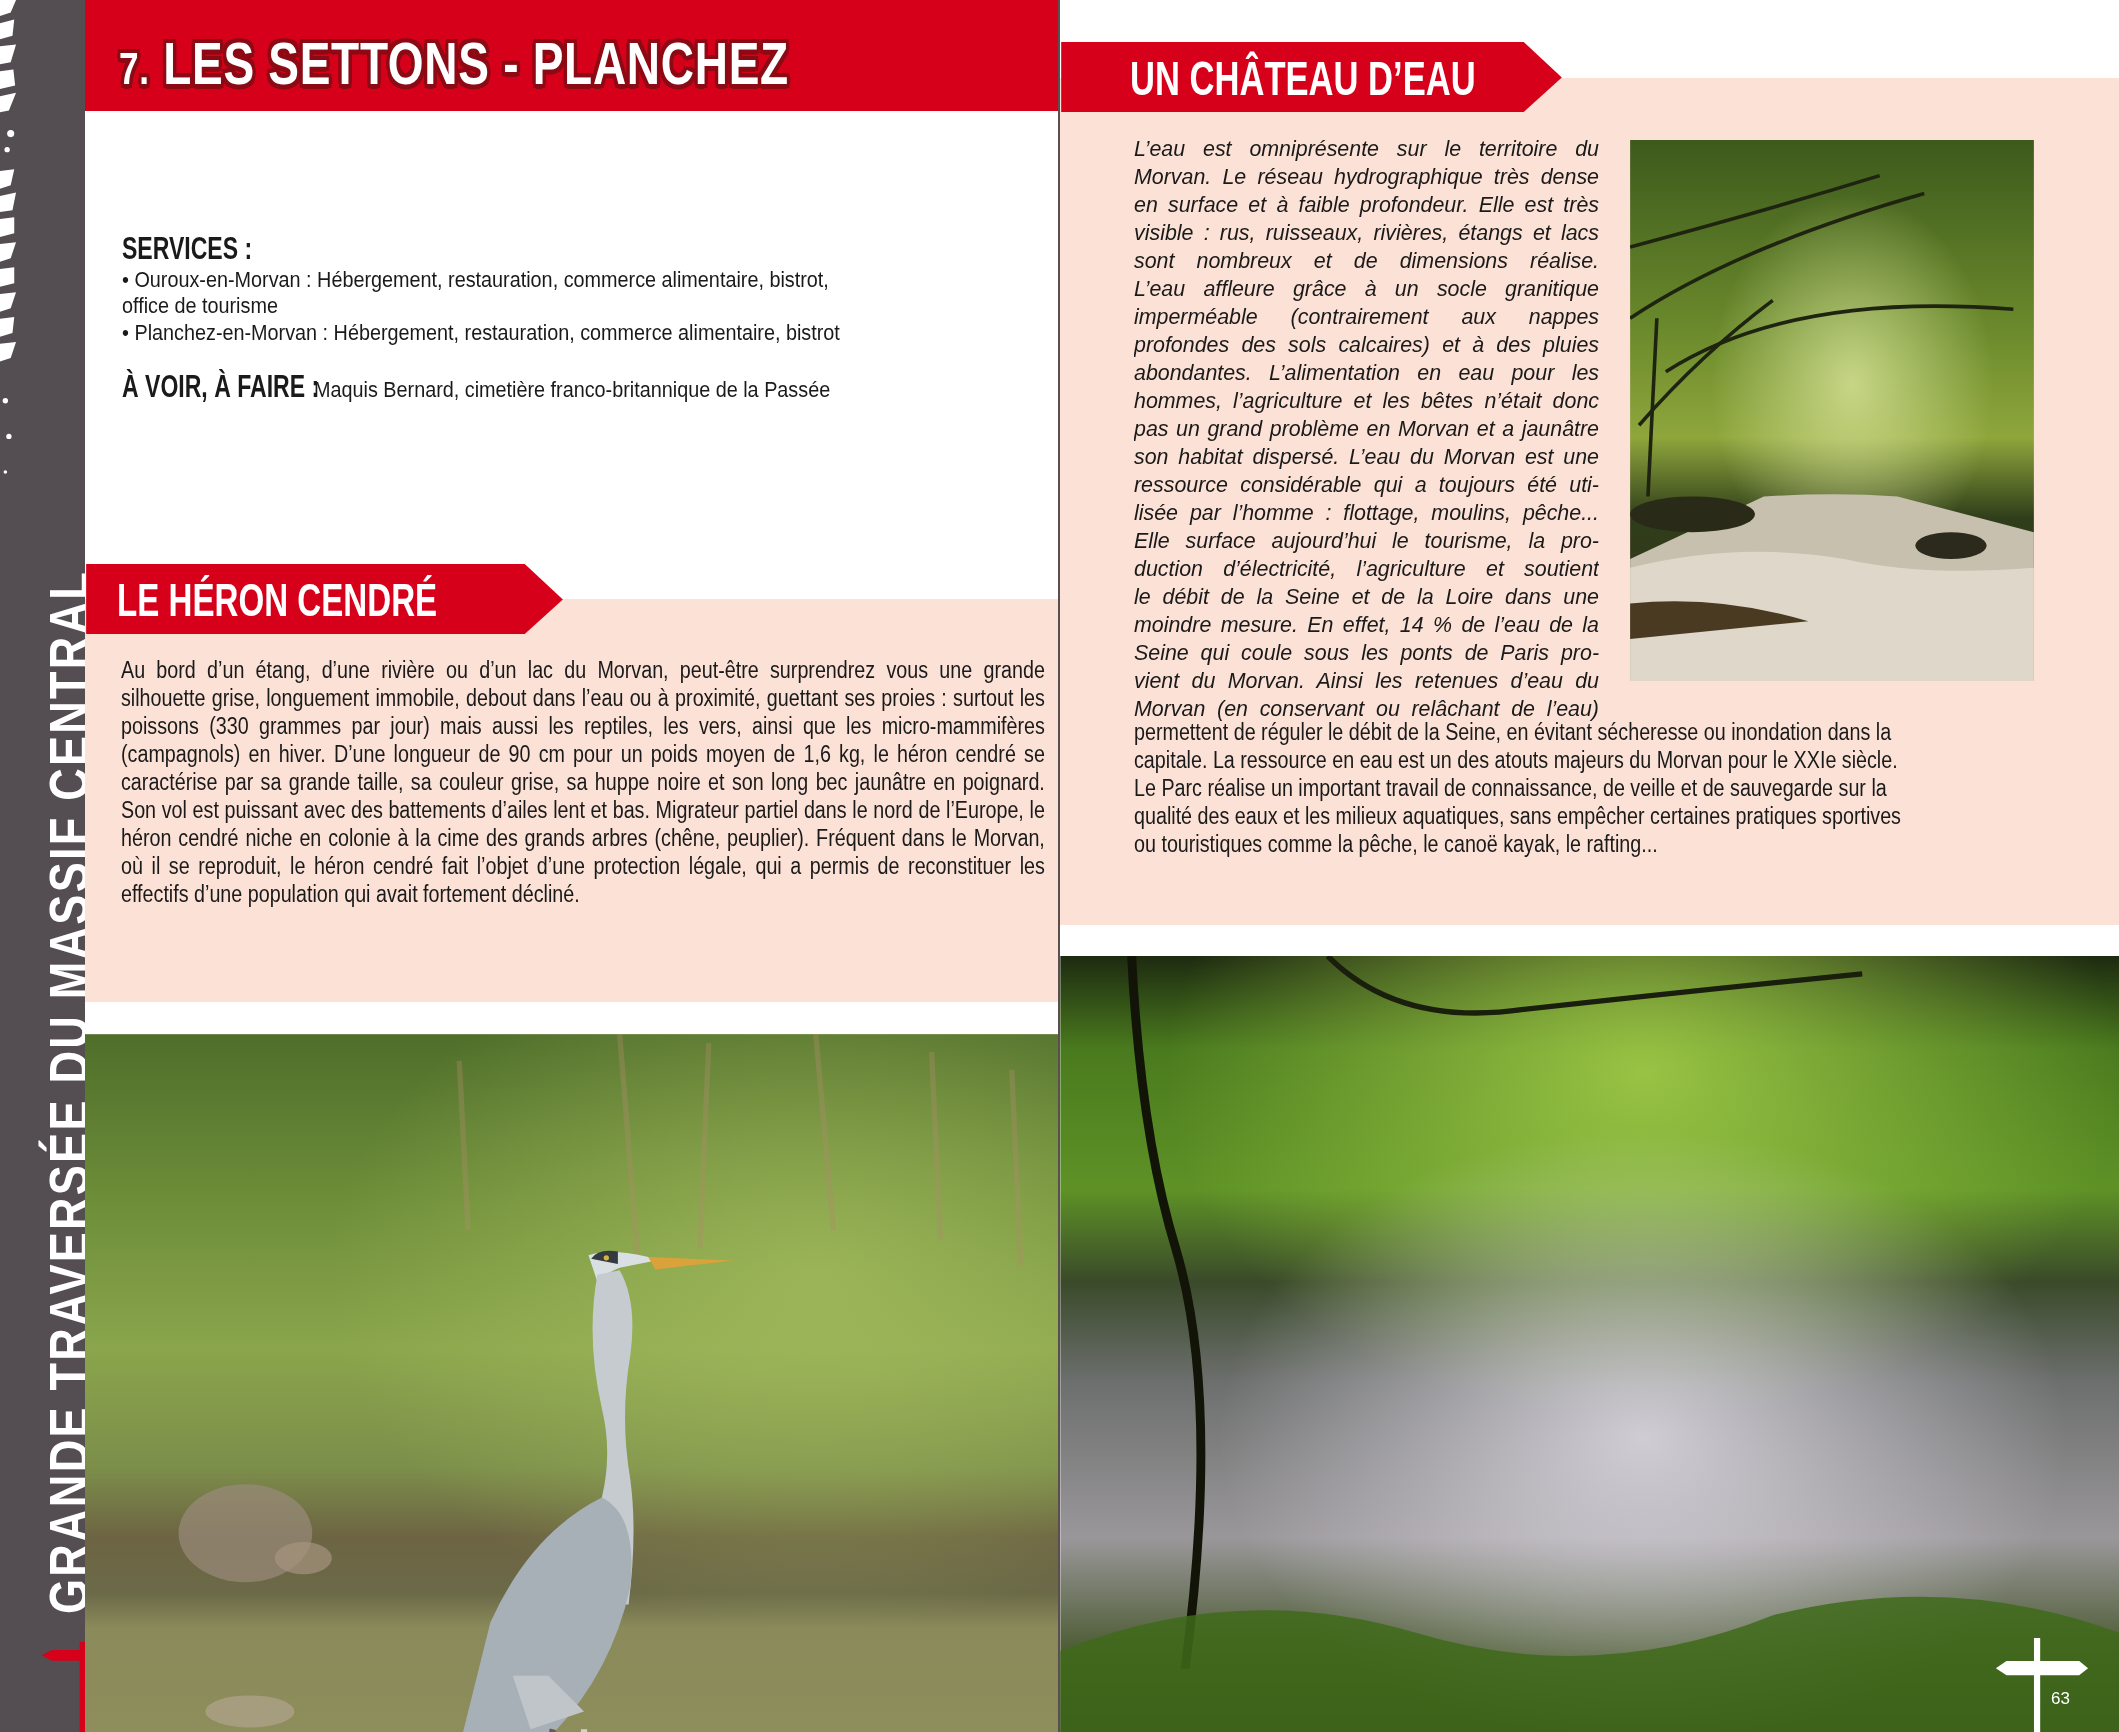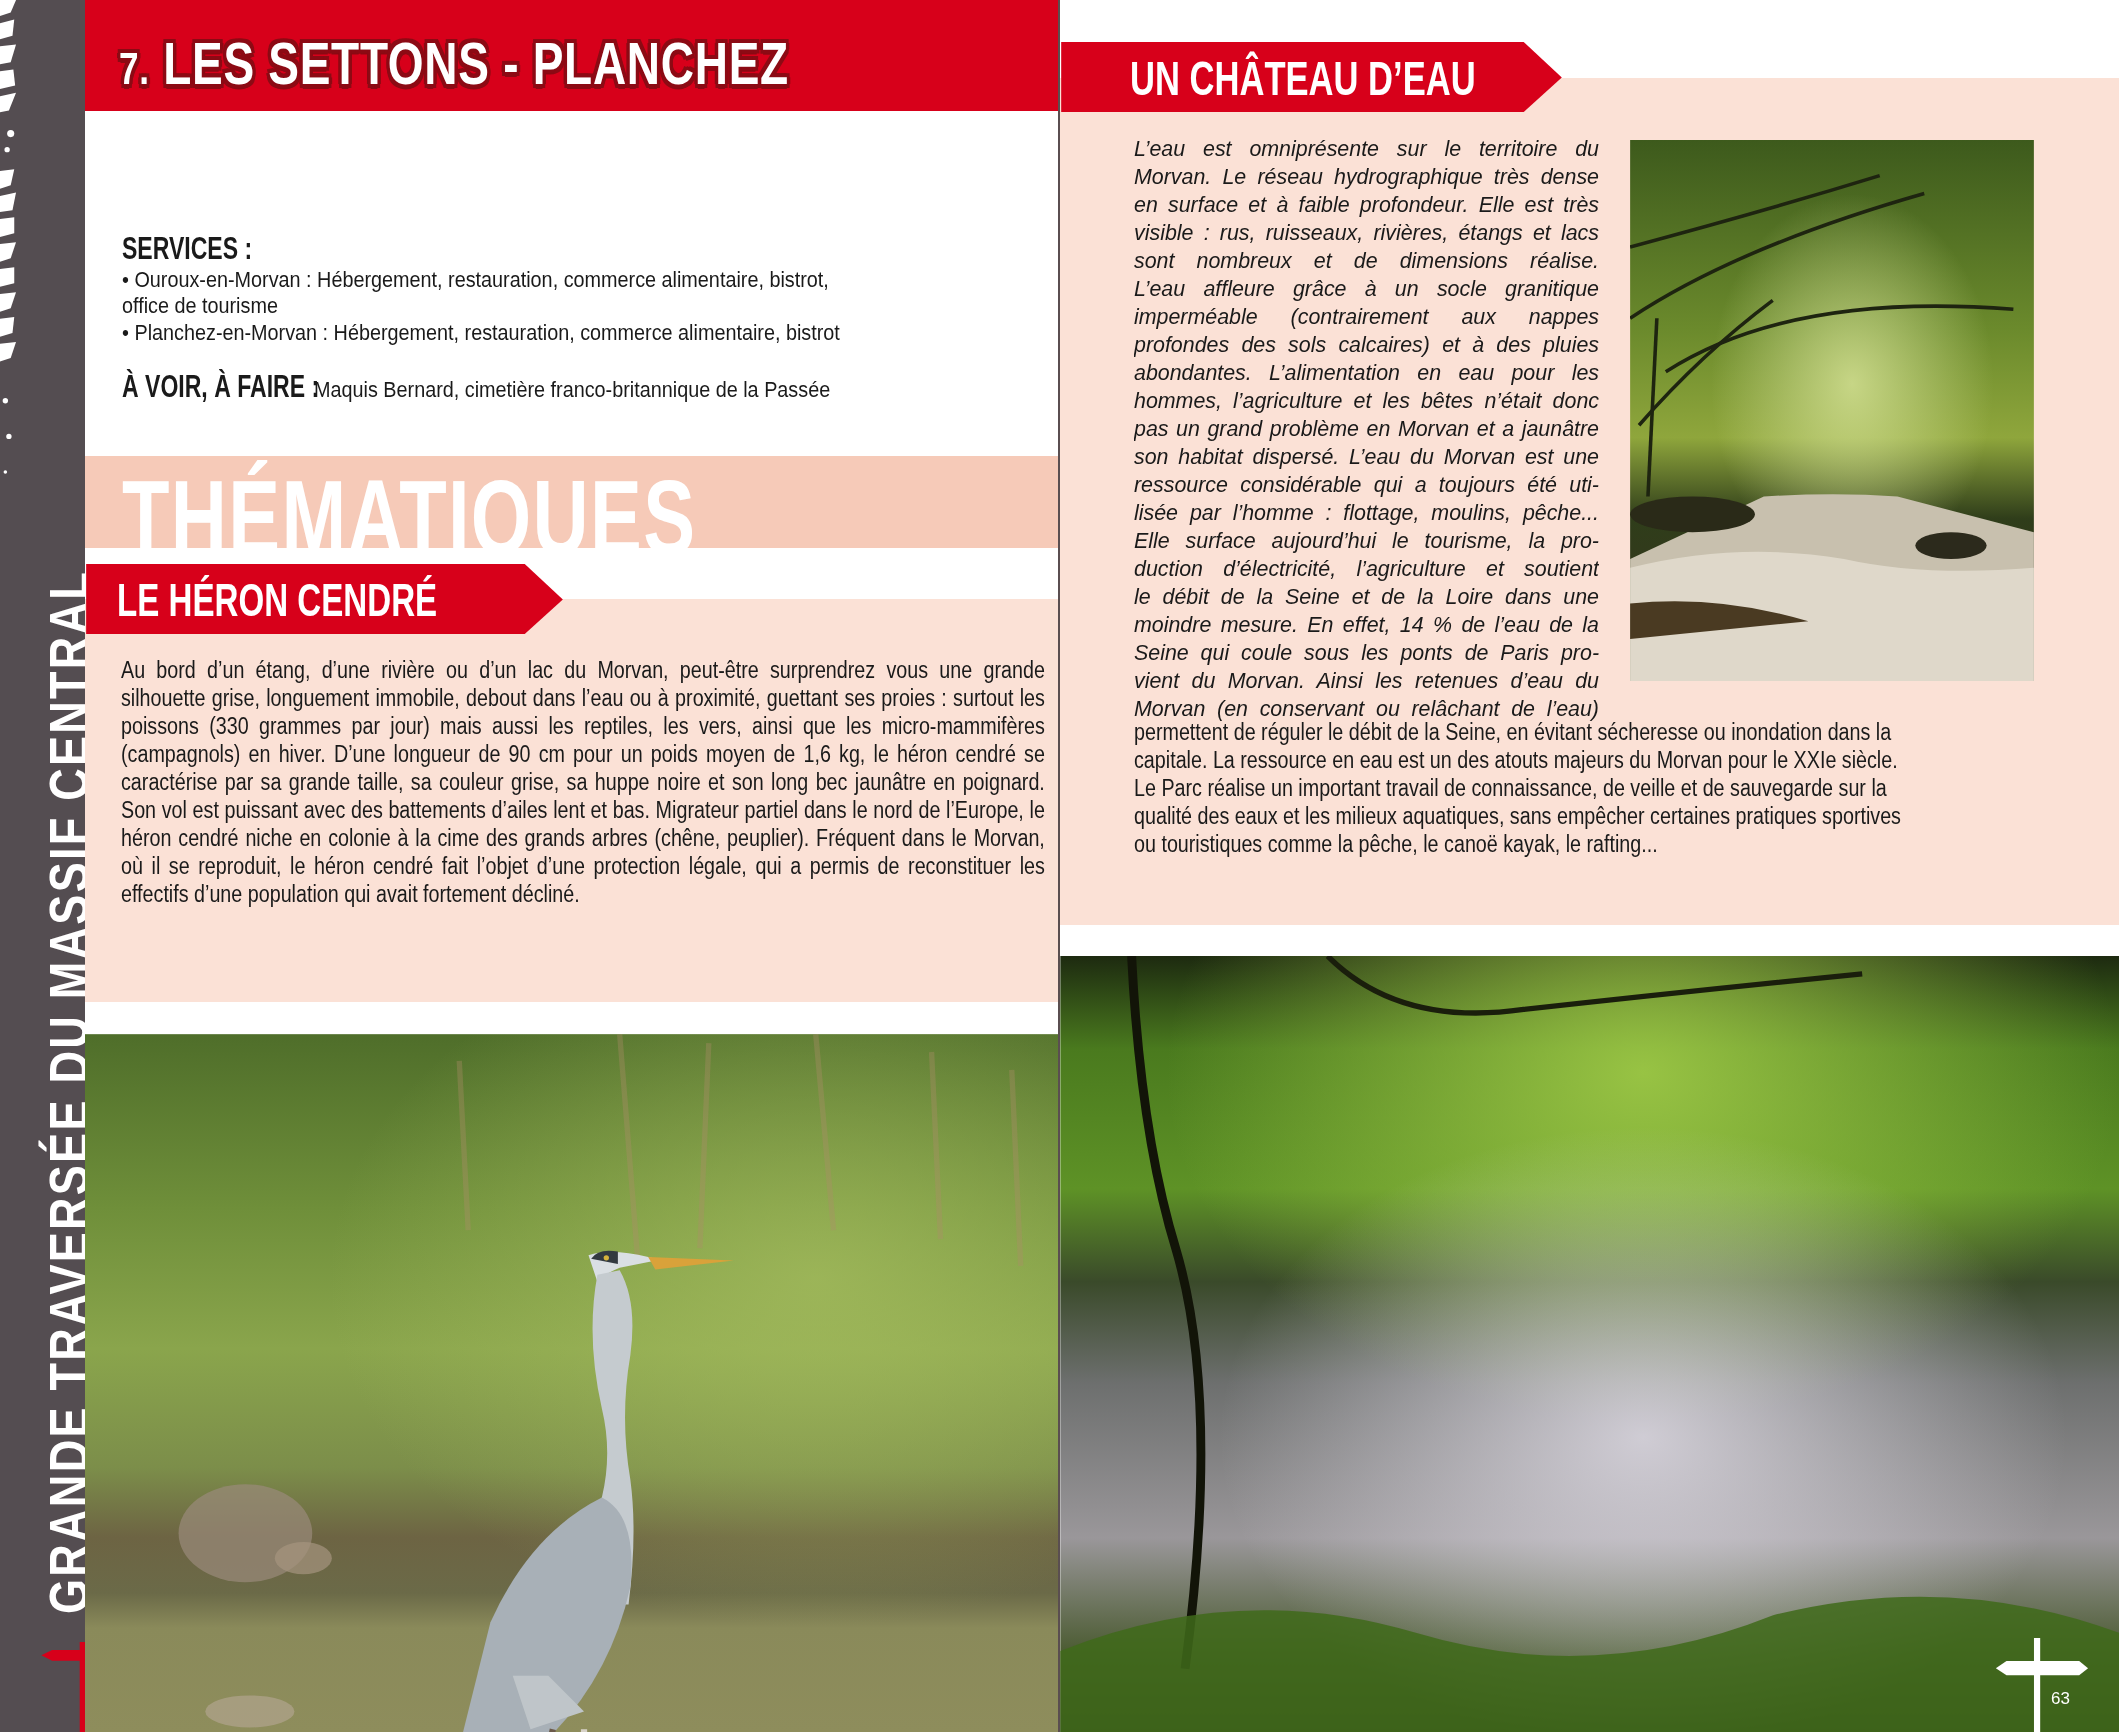--- a/index.html
+++ b/index.html
@@ -122,23 +122,20 @@
   <div class="infos-block">
     <div class="services-label"><span class="label-heavy">SERVICES :</span></div>
     <div class="service-line" style="top:36px">• Ouroux-en-Morvan : Hébergement, restauration, commerce alimentaire, bistrot,</div>
     <div class="service-line" style="top:62px">office de tourisme</div>
     <div class="service-line" style="top:89px">• Planchez-en-Morvan : Hébergement, restauration, commerce alimentaire, bistrot</div>
     <div class="voir-row">
       <span class="label-heavy">À VOIR, À FAIRE :</span><span class="voir-text">Maquis Bernard, cimetière franco-britannique de la Passée</span>
     </div>
   </div>
 
-  <div class="band band-them">
-    <div class="band-word">THÉMATIQUES</div>
-  </div>
 
   <div class="heron-body-bg"></div>
   <svg class="heron-banner" viewBox="0 0 538 79">
     <polygon points="0,0 495,0 538,40 495,79 0,79" fill="#d7001a"></polygon>
   </svg>
   <div class="heron-banner-text">LE HÉRON CENDRÉ</div>
   <div class="heron-text">
       <p>Au bord d’un étang, d’une rivière ou d’un lac du Morvan, peut-être surprendrez vous une grande silhouette grise, longuement immobile, debout dans l’eau ou à proximité, guettant ses proies : surtout les poissons (330 grammes par jour) mais aussi les reptiles, les vers, ainsi que les micro-mammifères (campagnols) en hiver. D’une longueur de 90 cm pour un poids moyen de 1,6 kg, le héron cendré se caractérise par sa grande taille, sa couleur grise, sa huppe noire et son long bec jaunâtre en poignard. Son vol est puissant avec des battements d’ailes lent et bas. Migrateur partiel dans le nord de l’Europe, le héron cendré niche en colonie à la cime des grands arbres (chêne, peuplier). Fréquent dans le Morvan, où il se reproduit, le héron cendré fait l’objet d’une protection légale, qui a permis de reconstituer les effectifs d’une population qui avait fortement décliné.</p>
     </div>
 

